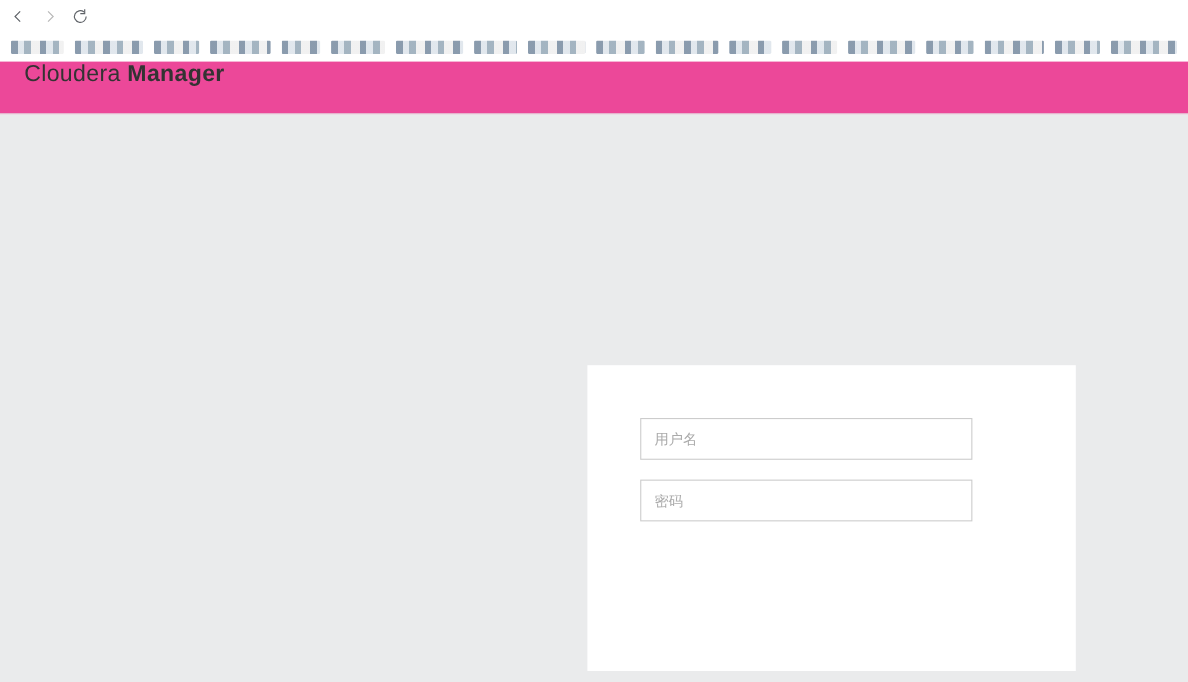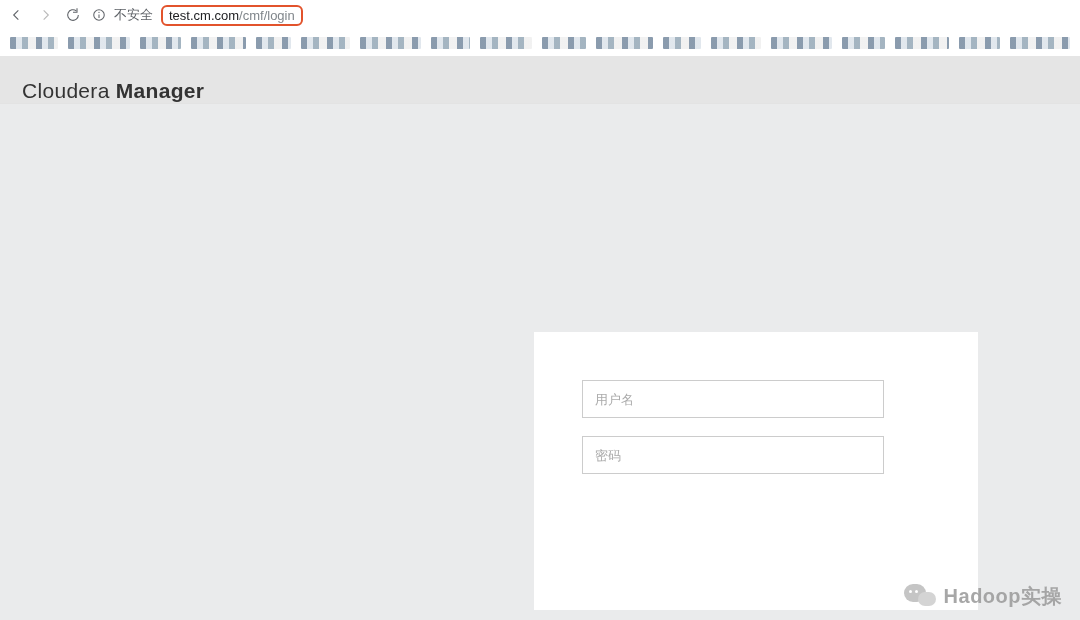--- a/index.html
+++ b/index.html
@@ -10,21 +10,21 @@
   .nav-btn svg { width:16px; height:16px; stroke:#5f6368; fill:none; stroke-width:1.6; }
   .nav-btn.disabled svg { stroke:#b8b8b8; }
   .addr-bar { flex:1; display:flex; align-items:center; gap:8px; color:#5f6368; font-size:13px; }
   .addr-highlight { border:2px solid #e2532c; border-radius:6px; padding:1px 6px; display:inline-flex; align-items:center; }
   .addr-host { color:#202124; }
   .addr-path { color:#80868b; }
 
   .bookmarks { height:26px; display:flex; align-items:center; gap:10px; padding:0 10px; overflow:hidden; }
   .bm { height:12px; background: repeating-linear-gradient(90deg,#2b4a6b 0 6px,#c9d4df 6px 12px,#5a788f 12px 18px,#e6e6e6 18px 26px); opacity:.55; border-radius:1px; }
 
-  .topbar { height:48px; display:flex; align-items:flex-end; padding:0 22px; border-bottom:1px solid #e3e3e3; background:#e5e5e5; }
+  .topbar { height:48px; display:flex; align-items:flex-start; padding:0 22px; border-bottom:1px solid #e3e3e3; background:#ec4899; }
   .brand { font-size:21px; color:#333; letter-spacing:.3px; font-weight:300; }
   .brand b { font-weight:600; }
 
   .canvas { position:relative; width:100%; height:516px; background:#eaebec; }
 
   .login-card { position:absolute; left:534px; top:228px; width:444px; height:278px; background:#fff; padding:48px 48px 30px 48px; }
   .fld { width:302px; height:38px; border:1px solid #ccc; font-size:13px; padding:0 12px; color:#333; background:#fff; }
   .fld::placeholder { color:#aaa; }
   .fld + .fld { margin-top:18px; }
   .remember { margin-top:18px; display:flex; align-items:center; gap:8px; font-size:13px; color:#444; }
@@ -53,32 +53,20 @@
     <svg viewBox="0 0 24 24">
         <polyline points="10 5 17 12 10 19"></polyline>
       </svg>
   </div>
   <div class="nav-btn">
     <svg viewBox="0 0 24 24">
         <path d="M20 12a8 8 0 1 1-3-6.2"></path>
         <polyline points="18 2 18 8 12 8" fill="none"></polyline>
       </svg>
   </div>
-  <div class="addr-bar">
-    <svg width="14" height="14" viewBox="0 0 24 24" fill="none" stroke="#5f6368" stroke-width="1.8">
-        <circle cx="12" cy="12" r="9"></circle>
-        <line x1="12" y1="11" x2="12" y2="17"></line>
-        <circle cx="12" cy="7.5" r="1" fill="#5f6368" stroke="none"></circle>
-      </svg>
-    <span>不安全</span>
-    <span class="addr-highlight">
-      <span class="addr-host">test.cm.com</span>
-        <span class="addr-path">/cmf/login</span>
-    </span>
-  </div>
 </div>
 
 <div class="bookmarks" id="bookmarks">
     <div class="bm" style="width: 56px;"></div>
     <div class="bm" style="width: 72px;"></div>
     <div class="bm" style="width: 48px;"></div>
     <div class="bm" style="width: 64px;"></div>
     <div class="bm" style="width: 40px;"></div>
     <div class="bm" style="width: 58px;"></div>
     <div class="bm" style="width: 70px;"></div>
@@ -101,22 +89,13 @@
   </div>
 </div>
 
 <div class="canvas">
 
   <form class="login-card">
     <input class="fld" type="text" placeholder="用户名" style="">
     <input class="fld" type="password" placeholder="密码" style="">
   </form>
 
-  <div class="watermark">
-    <div class="wx-icon">
-      <div class="bub b1"></div>
-        <div class="bub b2"></div>
-        <div class="dot d1"></div>
-        <div class="dot d2"></div>
-    </div>
-    <div class="wm-text">Hadoop实操</div>
-  </div>
 </div>
 
 </body></html>

